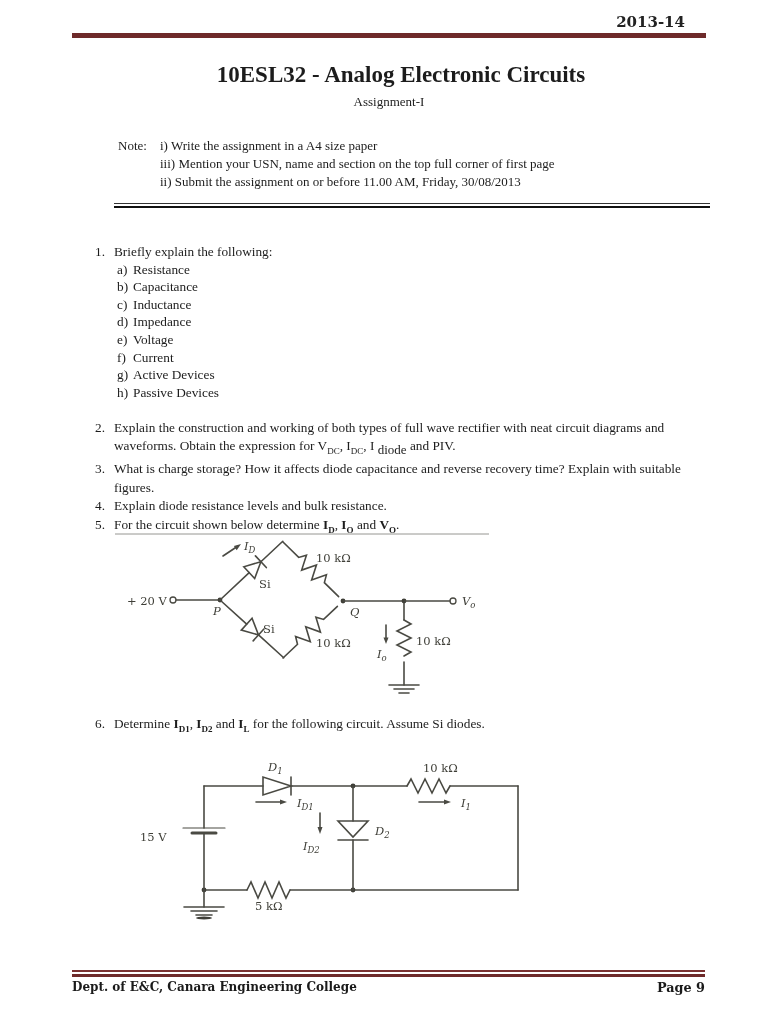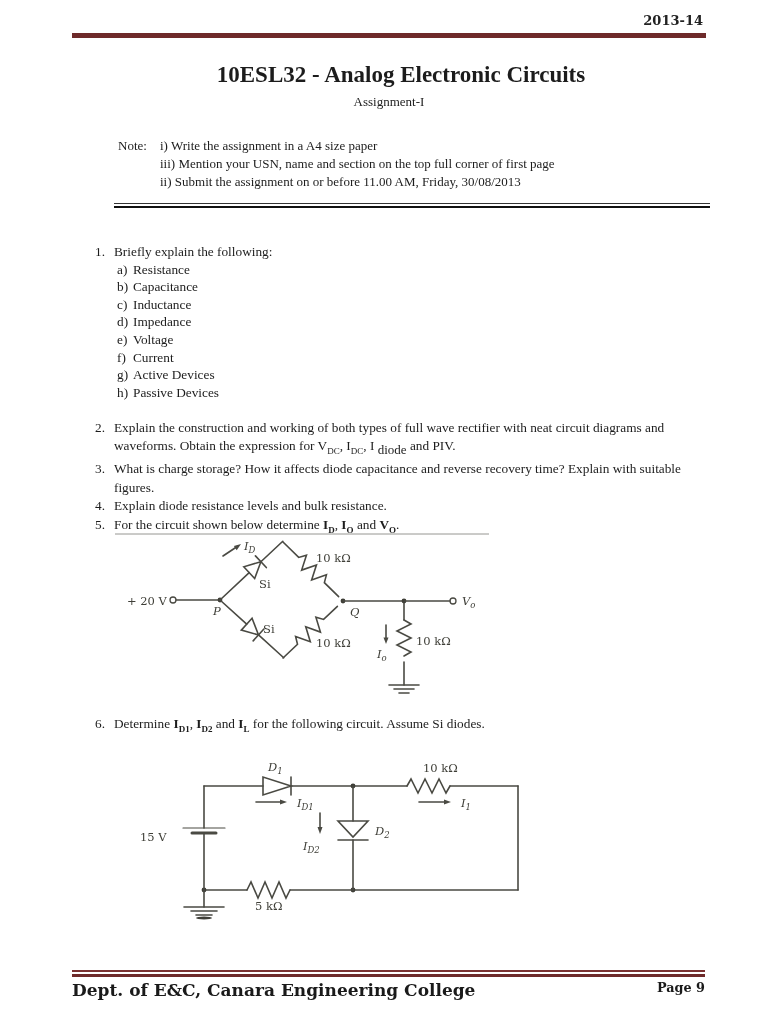--- a/index.html
+++ b/index.html
@@ -1,20 +1,20 @@
 <!DOCTYPE html>
 <html><head>
 <meta charset="utf-8">
 <style>
   html,body{margin:0;padding:0;background:#ffffff;}
   .page{position:relative;width:768px;height:1024px;background:#ffffff;
         font-family:"Liberation Serif",serif;color:#1c1c1c;overflow:hidden;}
 
-  .year{position:absolute;top:13px;right:65px;font-family:"DejaVu Serif",serif;
-        font-weight:bold;font-size:13px;color:#222;}
+  .year{position:absolute;top:13px;right:83px;font-family:"DejaVu Serif",serif;
+        font-weight:bold;font-size:15px;color:#222;}
   .topbar{position:absolute;left:72px;top:33px;width:634px;height:5px;background:#6e2a2a;}
   .title{position:absolute;left:72px;top:50px;width:634px;margin:12px;text-align:center;
          font-size:23px;font-weight:bold;}
   .subtitle{position:absolute;left:72px;top:94px;width:634px;margin:0;text-align:center;
             font-size:13px;font-weight:normal;}
 
   .note{position:absolute;left:118px;top:137px;display:flex;font-size:13px;line-height:18px;}
   .note-label{width:42px;flex:none;}
   .note-items div{white-space:nowrap;}
 
@@ -44,21 +44,21 @@
   .term{fill:none;stroke:#4a4a43;stroke-width:1.3;}
   .ah{fill:#4a4a43;stroke:none;}
   .lbl{font-family:"DejaVu Serif",serif;font-size:11.5px;fill:#3e3e37;stroke:none;}
   .it{font-style:italic;}
   .sub{font-size:8.5px;}
   .scanline{stroke:#6a6a64;stroke-width:1;opacity:.7;}
 
   .fline1{position:absolute;left:72px;top:970px;width:633px;height:1.5px;background:#7a3131;}
   .fline2{position:absolute;left:72px;top:974px;width:633px;height:3.2px;background:#6e2a2a;}
   .footer-left{position:absolute;left:72px;top:980px;font-family:"DejaVu Serif",serif;
-               font-weight:bold;font-size:17px;color:#1a1a1a;}
+               font-weight:bold;font-size:12px;color:#1a1a1a;}
   .footer-right{position:absolute;right:63px;top:980px;font-family:"DejaVu Serif",serif;
                 font-weight:bold;font-size:12.8px;color:#1a1a1a;}
 </style>
 </head>
 <body>
 
 <div class="page">
 
   <div class="year">2013-14</div>
   <div class="topbar"></div>

